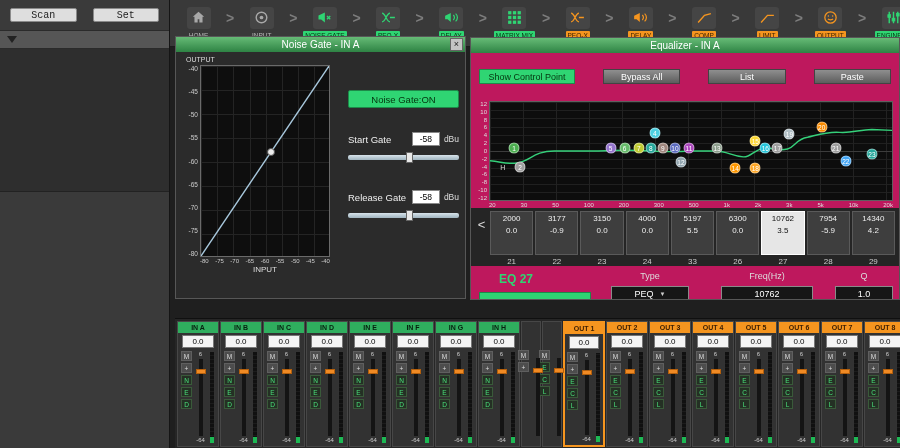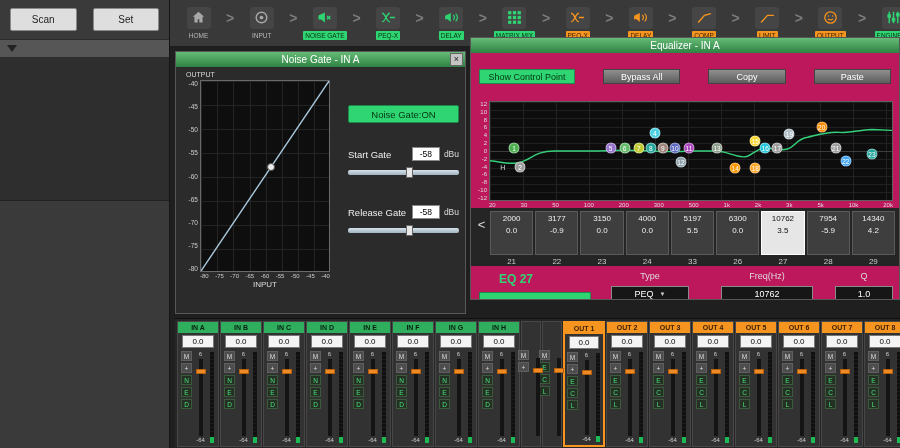--- a/index.html
+++ b/index.html
@@ -4,21 +4,21 @@
 <style>
   html,body{margin:0;padding:0;}
   body{width:900px;height:448px;position:relative;overflow:hidden;background:#1f1f1f;
        font-family:"Liberation Sans",sans-serif;-webkit-font-smoothing:antialiased;}
   #app{position:absolute;inset:0;}
 
   
   #sidebar{position:absolute;left:0;top:0;width:170px;height:448px;background:#3a3a3a;border-right:1px solid #151515;box-sizing:border-box;}
   .sb-header{height:18px;background:#4f4f4f;color:#e2e2e2;font-size:10px;text-align:center;line-height:18px;border-bottom:1px solid #2a2a2a;}
   .sb-buttons{display:flex;gap:16px;padding:8px 10px;}
-  .sb-btn{flex:1;height:23px;background:#dedede;border:1px solid #8a8a8a;border-radius:2px;font-size:10px;color:#222;padding:0;font-family:Liberation Sans, sans-serif;}
+  .sb-btn{flex:1;height:14px;background:#dedede;border:1px solid #8a8a8a;border-radius:2px;font-size:10px;color:#222;padding:0;font-family:Liberation Mono, monospace;}
   .sb-drop{height:17px;background:#565656;display:flex;align-items:center;padding-left:7px;border-top:1px solid #2b2b2b;border-bottom:1px solid #2b2b2b;}
   .tri{width:0;height:0;border-left:5px solid transparent;border-right:5px solid transparent;border-top:7px solid #222;}
   .sb-list{height:142px;background:#2e2e2e;border-bottom:1px solid #222;}
 
   
   #toolbar{position:absolute;left:170px;top:0;width:730px;height:46px;background:#393939;border-bottom:1px solid #1c1c1c;overflow:hidden;}
   #tb-items{display:flex;align-items:center;height:100%;padding-left:2px;}
   .tb-item{width:53px;flex:0 0 auto;display:flex;flex-direction:column;align-items:center;gap:2px;cursor:pointer;}
   .tb-icon{width:24px;height:22px;border-radius:3px;background:#454545;display:flex;align-items:center;justify-content:center;}
   .tb-icon svg{width:17px;height:17px;display:block;}
@@ -29,21 +29,21 @@
   .tag-gray{color:#b8b8b8;}
   .tag-green{background:#2fd573;color:#06300f;}
   .tag-orange{background:#f5951f;color:#3a2000;}
   .tb-sep{color:#7d7d7d;font-size:14px;font-weight:bold;margin:0 1px 10px;}
 
   
   .panel-title{height:15px;background:linear-gradient(#66bb76,#2e8344);color:#fff;font-size:10px;line-height:15px;text-align:center;position:relative;}
   .close-btn{position:absolute;right:2px;top:1px;width:13px;height:13px;background:#c4c4c4;border:1px solid #666;color:#222;font-size:9px;line-height:11px;padding:0;text-align:center;font-family:inherit;}
 
   
-  #ng-panel{position:absolute;left:175px;top:51px;width:291px;height:263px;background:#2b2b2b;border:1px solid #575757;box-sizing:border-box;}
+  #ng-panel{position:absolute;left:175px;top:36px;width:291px;height:263px;background:#2b2b2b;border:1px solid #575757;box-sizing:border-box;}
   .ng-body{display:flex;padding:4px 6px;}
   .ng-graph{width:156px;}
   .ng-ytitle{font-size:7px;color:#ddd;margin-left:4px;height:9px;}
   .ng-graph-grid{display:flex;}
   .ng-ylabels{width:18px;display:flex;flex-direction:column;justify-content:space-between;text-align:right;font-size:6.5px;color:#ccc;padding-right:2px;height:192px;box-sizing:border-box;}
   .ng-plot{position:relative;width:130px;height:192px;background:#0e0e0e;border:1px solid #6a6a6a;box-sizing:border-box;
     background-image:repeating-linear-gradient(to right,#242424 0 1px,transparent 1px 16.2px),
                      repeating-linear-gradient(to bottom,#242424 0 1px,transparent 1px 24px);}
   .ng-plot svg{position:absolute;inset:0;width:100%;height:100%;}
   .ng-pt{position:absolute;width:8px;height:8px;border-radius:50%;background:#ececec;border:1px solid #555;transform:translate(-50%,-50%);box-sizing:border-box;}
@@ -323,21 +323,21 @@
     </div>
   </section>
 
   <section id="eq-panel">
     <div class="panel-title">
       <span>Equalizer - IN A</span>
     </div>
     <div class="eq-btns">
       <button class="eq-btn primary">Show Control Point</button>
       <button class="eq-btn">Bypass All</button>
-      <button class="eq-btn">Copy</button>
+      <button class="eq-btn">List</button>
       <button class="eq-btn">Paste</button>
     </div>
     <div class="eq-graph-row">
       <div class="eq-ylabels" id="eq-ylabels">
           <span>12</span>
           <span>10</span>
           <span>8</span>
           <span>6</span>
           <span>4</span>
           <span>2</span>

